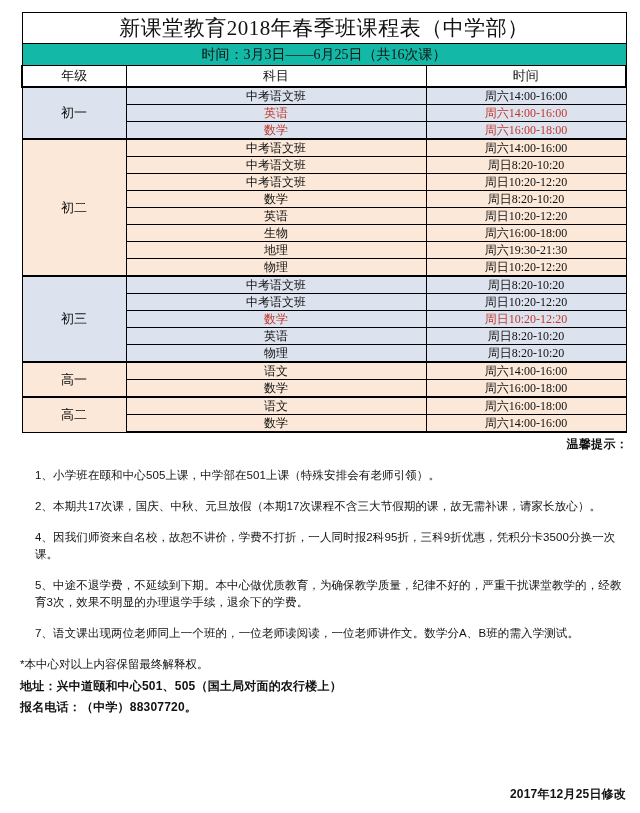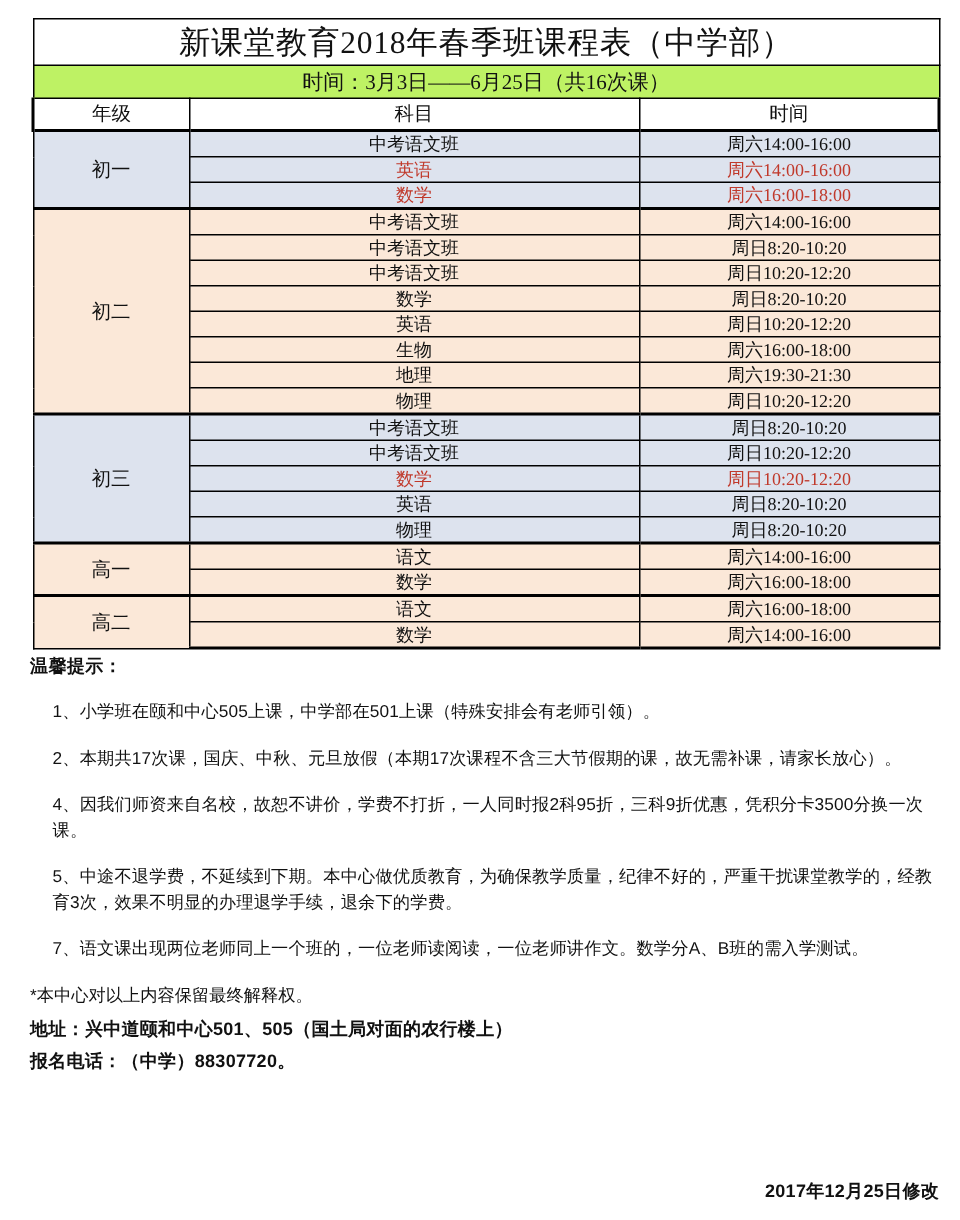--- a/index.html
+++ b/index.html
@@ -53,21 +53,21 @@
     font-size: 21px;
     font-weight: bold;
     letter-spacing: 0.5px;
     background: #ffffff;
     border-width: 2px;
   }
   .subtitle-cell {
     height: 21px;
     font-size: 14px;
     font-weight: bold;
-    background: #bef264;
+    background: #14b8a6;
     border-left-width: 2px;
     border-right-width: 2px;
   }
   .head-cell {
     height: 20px;
     font-size: 13px;
     font-weight: bold;
     background: #ffffff;
   }
   thead .head-row td:first-child { border-left-width: 2px; }
@@ -107,20 +107,21 @@
     left: 20px;
     top: 436px;
     width: 608px;
     font-family: "Liberation Sans", "DejaVu Sans", sans-serif;
   }
   .notes-title {
     font-size: 12px;
     font-weight: bold;
     margin: 0 0 14px 0;
     letter-spacing: 0.3px;
+    text-align: right;
   }
   .note {
     font-size: 11.5px;
     line-height: 17px;
     margin: 0 0 14px 15px;
     letter-spacing: 0.1px;
   }
   .disclaimer {
     font-size: 11.5px;
     line-height: 17px;

